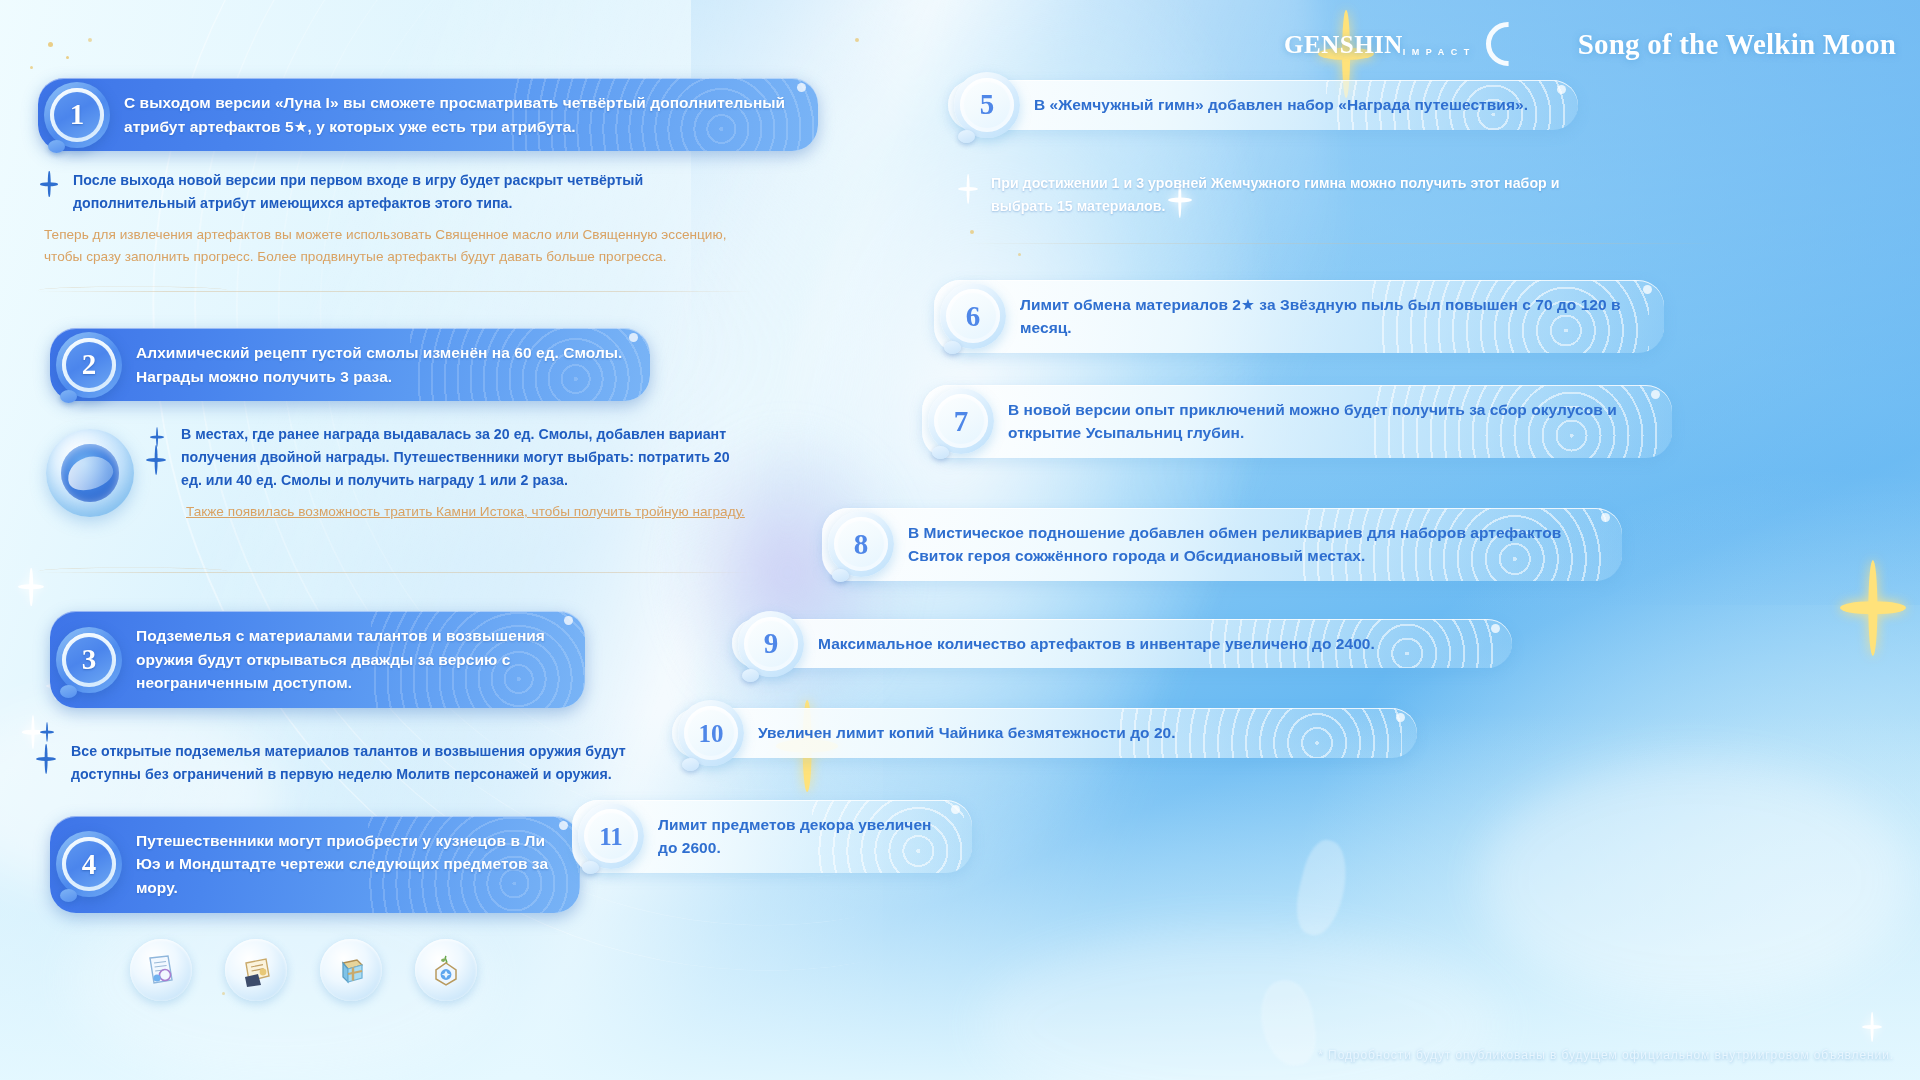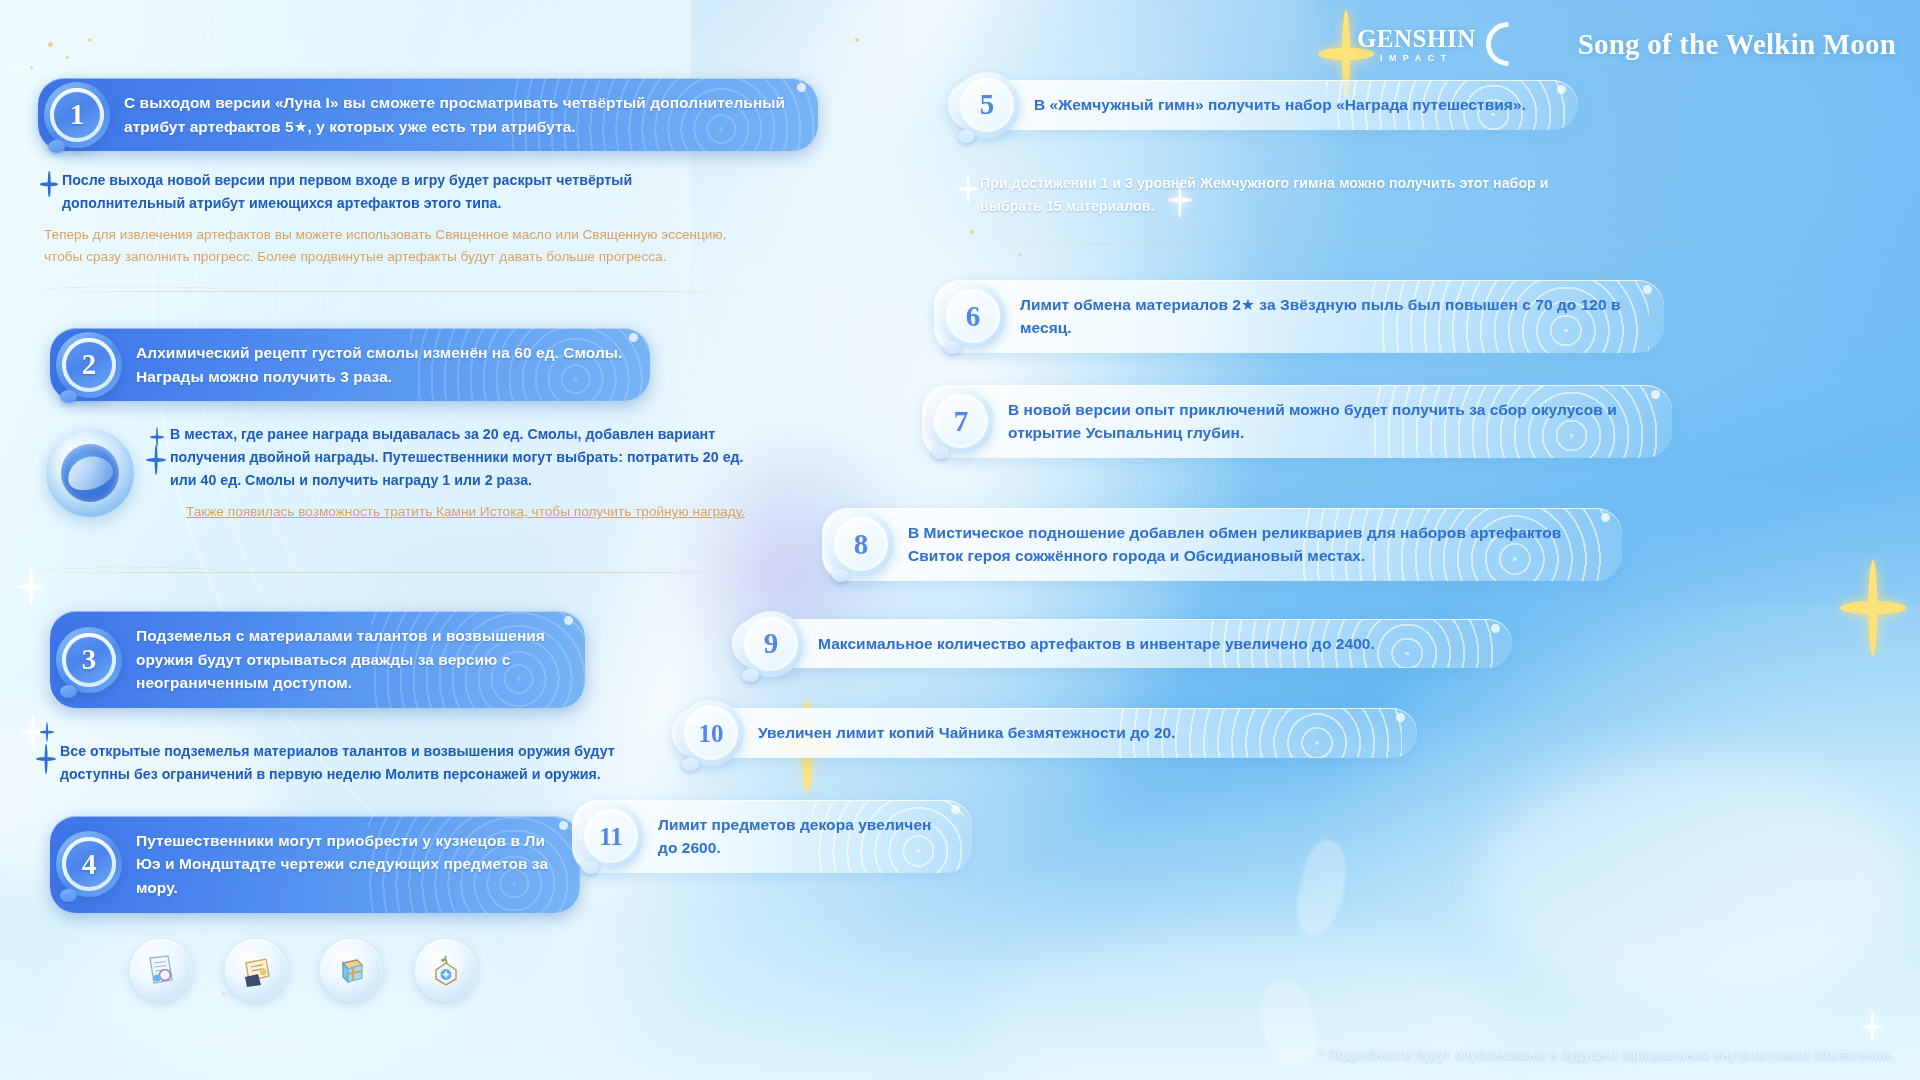--- a/index.html
+++ b/index.html
@@ -77,21 +77,21 @@
   .spark.white{color:#ffffff;filter:drop-shadow(0 0 5px rgba(255,255,255,.9));}
 
   
   .dust{position:absolute;border-radius:50%;background:#e8c36a;opacity:.8;}
 
   
   #logo{
     position:absolute;right:24px;top:22px;display:flex;align-items:center;gap:6px;
     color:#fff;text-shadow:0 1px 6px rgba(70,150,215,.55);
   }
-  #logo .gi{display:flex;flex-direction:column;align-items:center;line-height:1;}
+  #logo .gi{display:flex;flex-direction:row;align-items:flex-end;line-height:1;}
   #logo .gi .g1{
     font-family:"Liberation Serif","DejaVu Serif",serif;
     font-size:25px;font-weight:700;letter-spacing:.5px;
   }
   #logo .gi .g2{font-size:9px;letter-spacing:6.5px;margin-top:3px;font-weight:700;}
   #logo .moon{position:relative;width:44px;height:44px;margin:0 2px 0 4px;}
   #logo .moon .c1{
     position:absolute;inset:0;border-radius:50%;
     border:5px solid rgba(255,255,255,.93);
     clip-path:polygon(0 0,52% 0,52% 100%,0 100%);
@@ -183,21 +183,21 @@
     background:linear-gradient(160deg,#7fb4f5,#5691ef);
     box-shadow:0 2px 5px rgba(40,95,180,.3);
   }
   .banner.light .medal .tab{background:linear-gradient(160deg,#e9f5ff,#c9e4fb);}
   .banner .knob{
     position:absolute;right:12px;top:5px;width:9px;height:9px;border-radius:50%;
     background:rgba(255,255,255,.75);z-index:3;
   }
 
   
-  .note{display:flex;align-items:flex-start;}
+  .note{display:flex;gap:11px;align-items:flex-start;}
   .note .bullet{position:relative;width:22px;height:44px;flex:0 0 22px;}
   .note-text{
     font-size:14.2px;font-weight:700;line-height:1.62;color:#1f5cc0;letter-spacing:.02px;
   }
   .note-text.onblue{color:#ffffff;text-shadow:0 1px 2px rgba(40,100,180,.35);}
 
   .orange{
     font-size:13.6px;font-weight:400;line-height:1.62;color:#d9a263;letter-spacing:.02px;
   }
 
@@ -459,21 +459,21 @@
       <div class="medal">
         <div class="ring-out"></div>
           <div class="ring-in"></div>
         <div class="core">
             <span class="num">5</span>
           </div>
         <div class="tab"></div>
       </div>
       <div class="plate">
         <div class="knob"></div>
-        <div class="txt">В «Жемчужный гимн» получить набор «Награда путешествия».</div>
+        <div class="txt">В «Жемчужный гимн» добавлен набор «Награда путешествия».</div>
       </div>
     </div>
 
     <div class="note" style="margin:42px 0 0 38px;width:620px;">
       <div class="bullet">
         <div class="spark" style="left:0;top:2px;width:20px;height:30px;color:#ffffff;"></div>
       </div>
       <div class="note-text onblue">При достижении 1 и 3 уровней Жемчужного гимна можно получить этот набор и выбрать 15 материалов.</div>
     </div>
 

